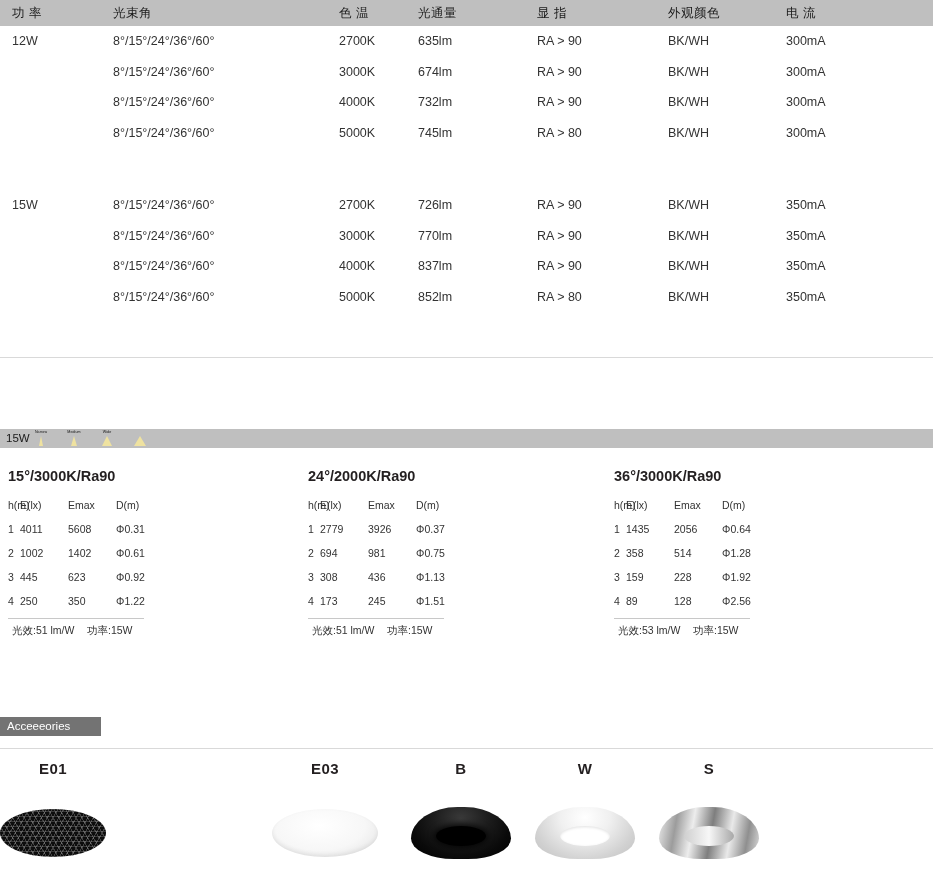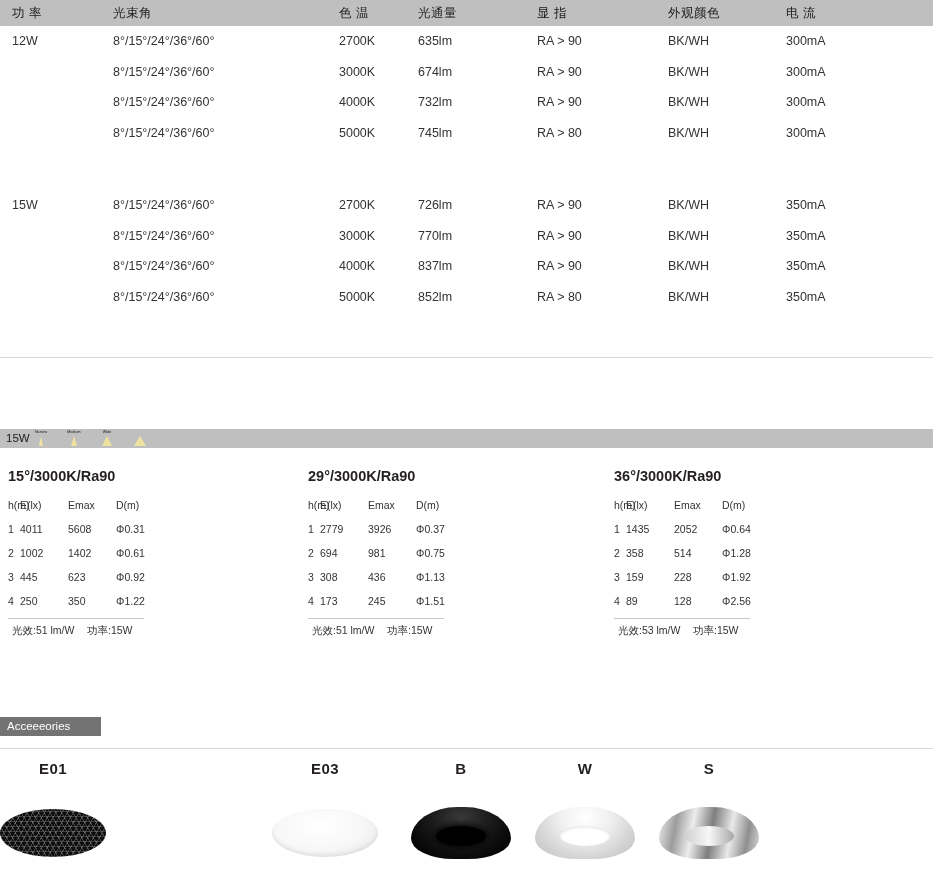--- a/index.html
+++ b/index.html
@@ -315,21 +315,21 @@
       <span class="pc pc-m">350</span>
       <span class="pc pc-d">Φ1.22</span>
     </div>
     <div class="pt-foot" style="top:150px">
       <span class="eff">光效:51 lm/W</span>
       <span class="pw">功率:15W</span>
     </div>
   </div>
 
   <div class="photo-block" style="left:308px; top:468px; width:300px;">
-    <div class="photo-title">29°/3000K/Ra90</div>
+    <div class="photo-title">24°/2000K/Ra90</div>
     <div class="pt-head">
       <span class="pc pc-h">h(m)</span>
       <span class="pc pc-e">E(lx)</span>
       <span class="pc pc-m">Emax</span>
       <span class="pc pc-d">D(m)</span>
     </div>
     <div class="pt-row" style="top:55px">
       <span class="pc pc-h">1</span>
       <span class="pc pc-e">2779</span>
       <span class="pc pc-m">3926</span>
@@ -363,21 +363,21 @@
     <div class="photo-title">36°/3000K/Ra90</div>
     <div class="pt-head">
       <span class="pc pc-h">h(m)</span>
       <span class="pc pc-e">E(lx)</span>
       <span class="pc pc-m">Emax</span>
       <span class="pc pc-d">D(m)</span>
     </div>
     <div class="pt-row" style="top:55px">
       <span class="pc pc-h">1</span>
       <span class="pc pc-e">1435</span>
-      <span class="pc pc-m">2052</span>
+      <span class="pc pc-m">2056</span>
       <span class="pc pc-d">Φ0.64</span>
     </div>
     <div class="pt-row" style="top:79px">
       <span class="pc pc-h">2</span>
       <span class="pc pc-e">358</span>
       <span class="pc pc-m">514</span>
       <span class="pc pc-d">Φ1.28</span>
     </div>
     <div class="pt-row" style="top:103px">
       <span class="pc pc-h">3</span>

